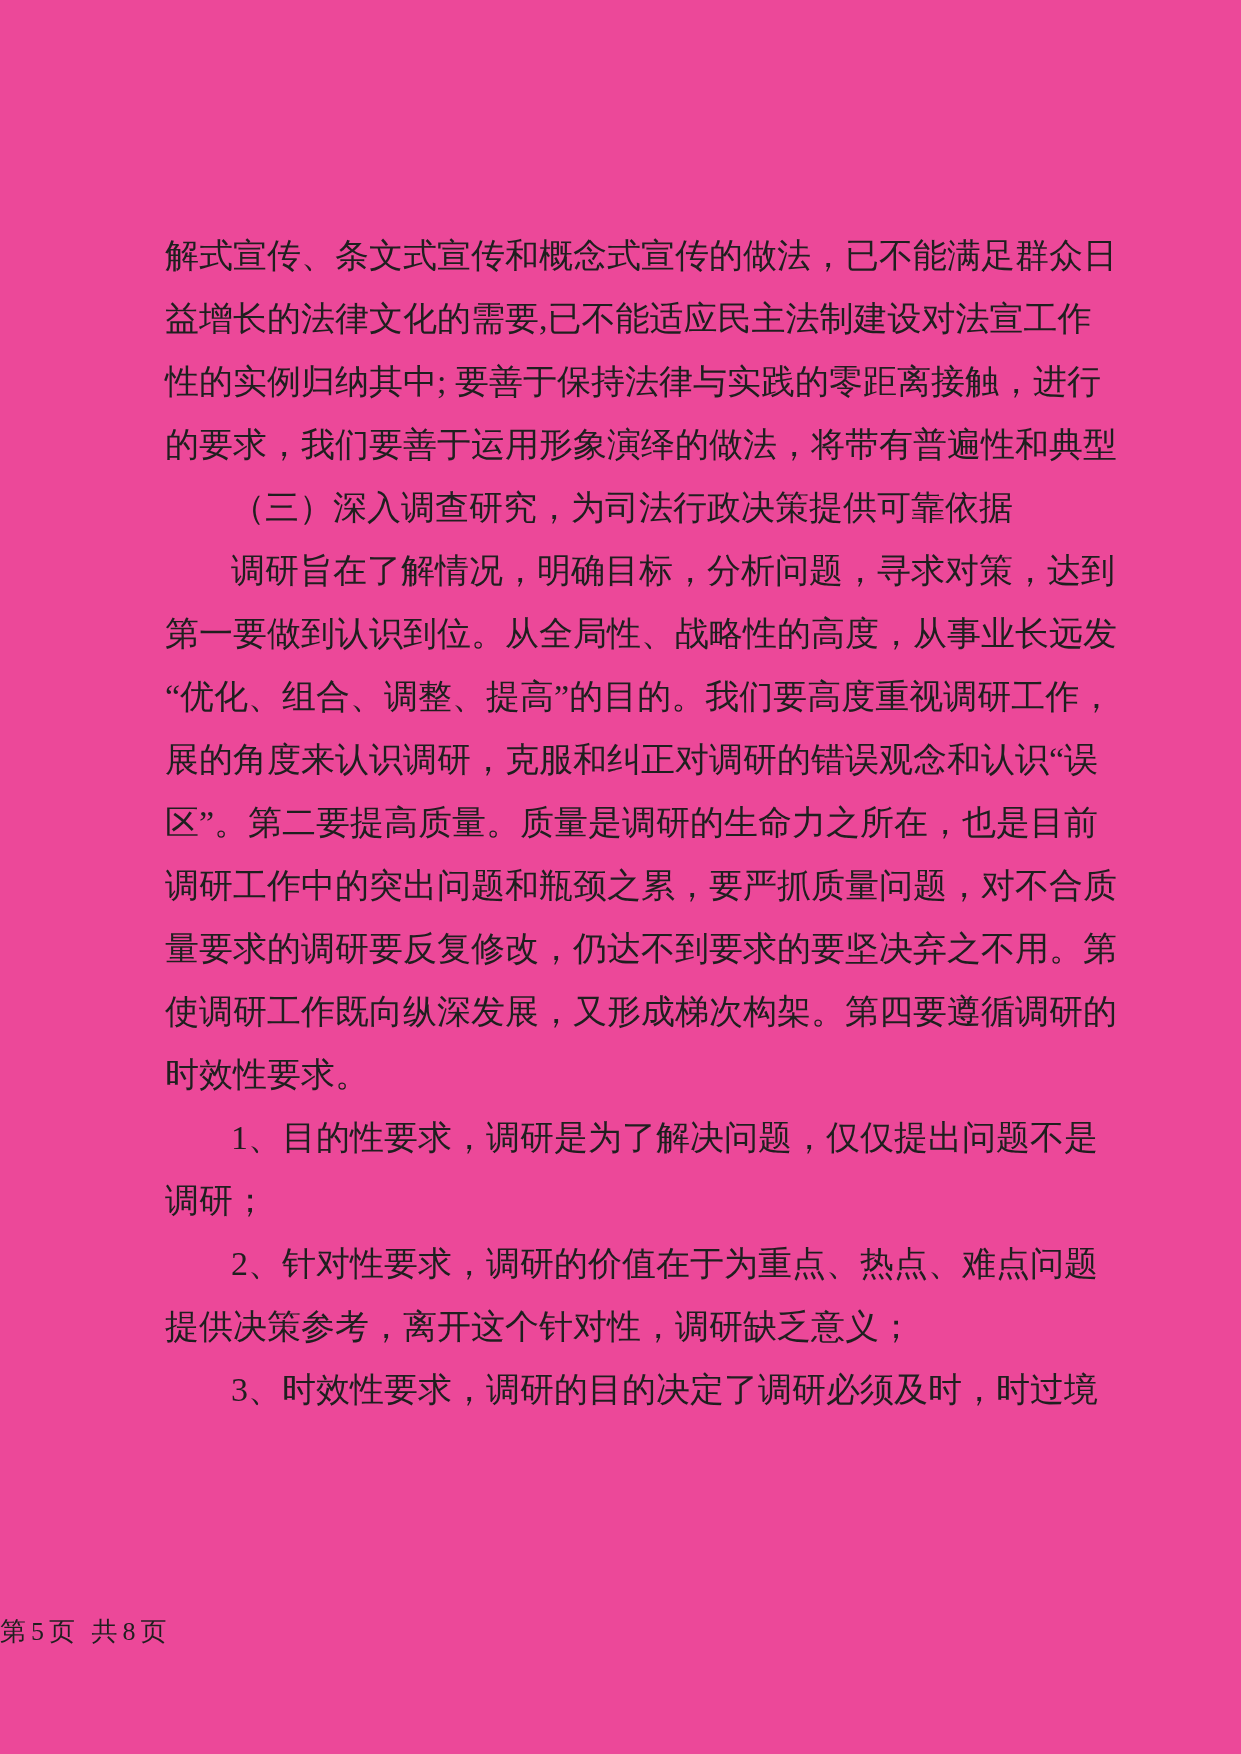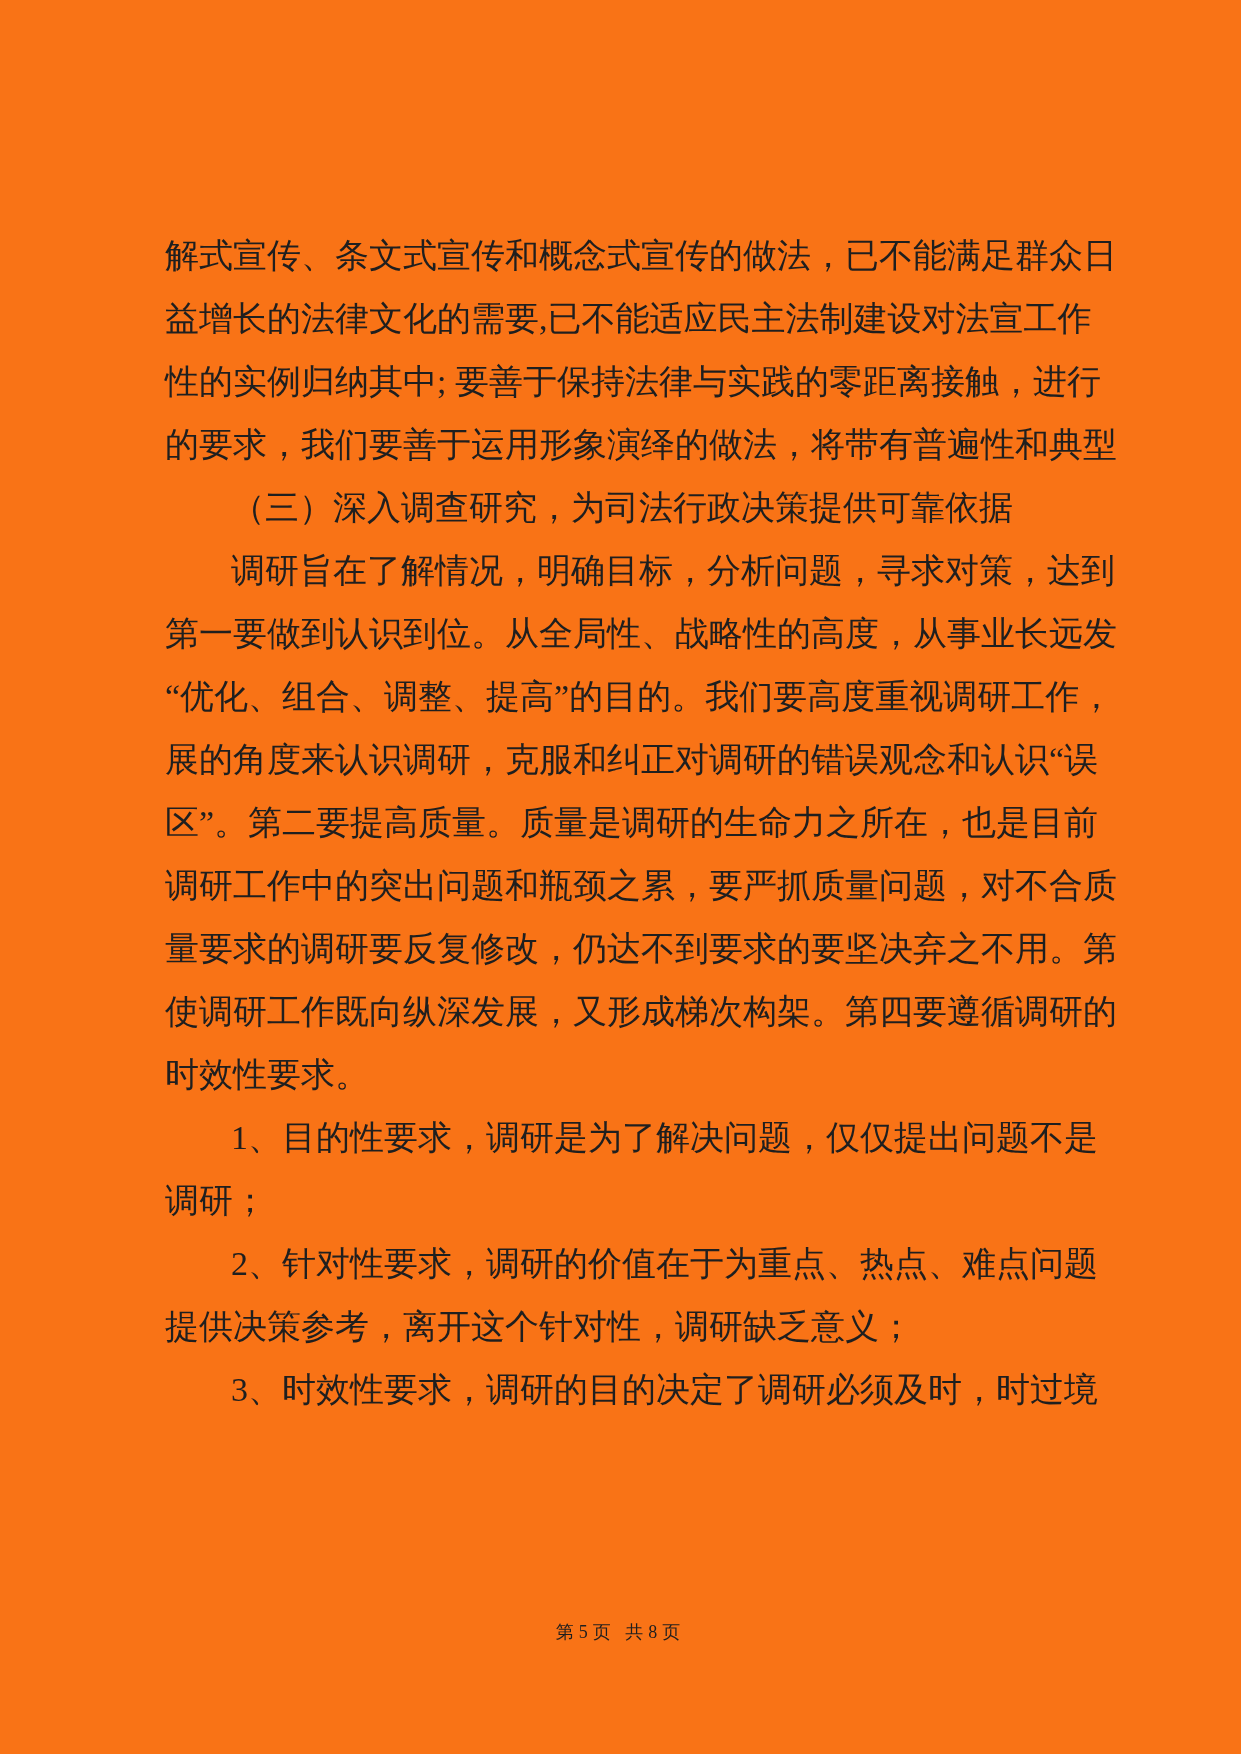--- a/index.html
+++ b/index.html
@@ -4,21 +4,21 @@
 <style>
   html, body {
     margin: 0;
     padding: 0;
     background: #ffffff;
   }
   .page {
     position: relative;
     width: 1241px;
     height: 1754px;
-    background: #f97316;
+    background: #ec4899;
     overflow: hidden;
     font-family: "Liberation Serif", "DejaVu Serif", serif;
   }
   .body-text {
     position: absolute;
     left: 165px;
     top: 224px;
     width: 935px;
     font-size: 34px;
     line-height: 63px;
@@ -31,22 +31,22 @@
     text-align: justify;
   }
   .line.indent {
     padding-left: 66px;
   }
   .footer {
     position: absolute;
     top: 1616px;
     left: 0;
     width: 100%;
-    text-align: center;
-    font-size: 18px;
+    text-align: left;
+    font-size: 26px;
     line-height: 32px;
     color: #1f1f1f;
     letter-spacing: 5px;
   }
 </style>
 </head>
 <body>
 
 <div class="page">
   <div class="body-text">

